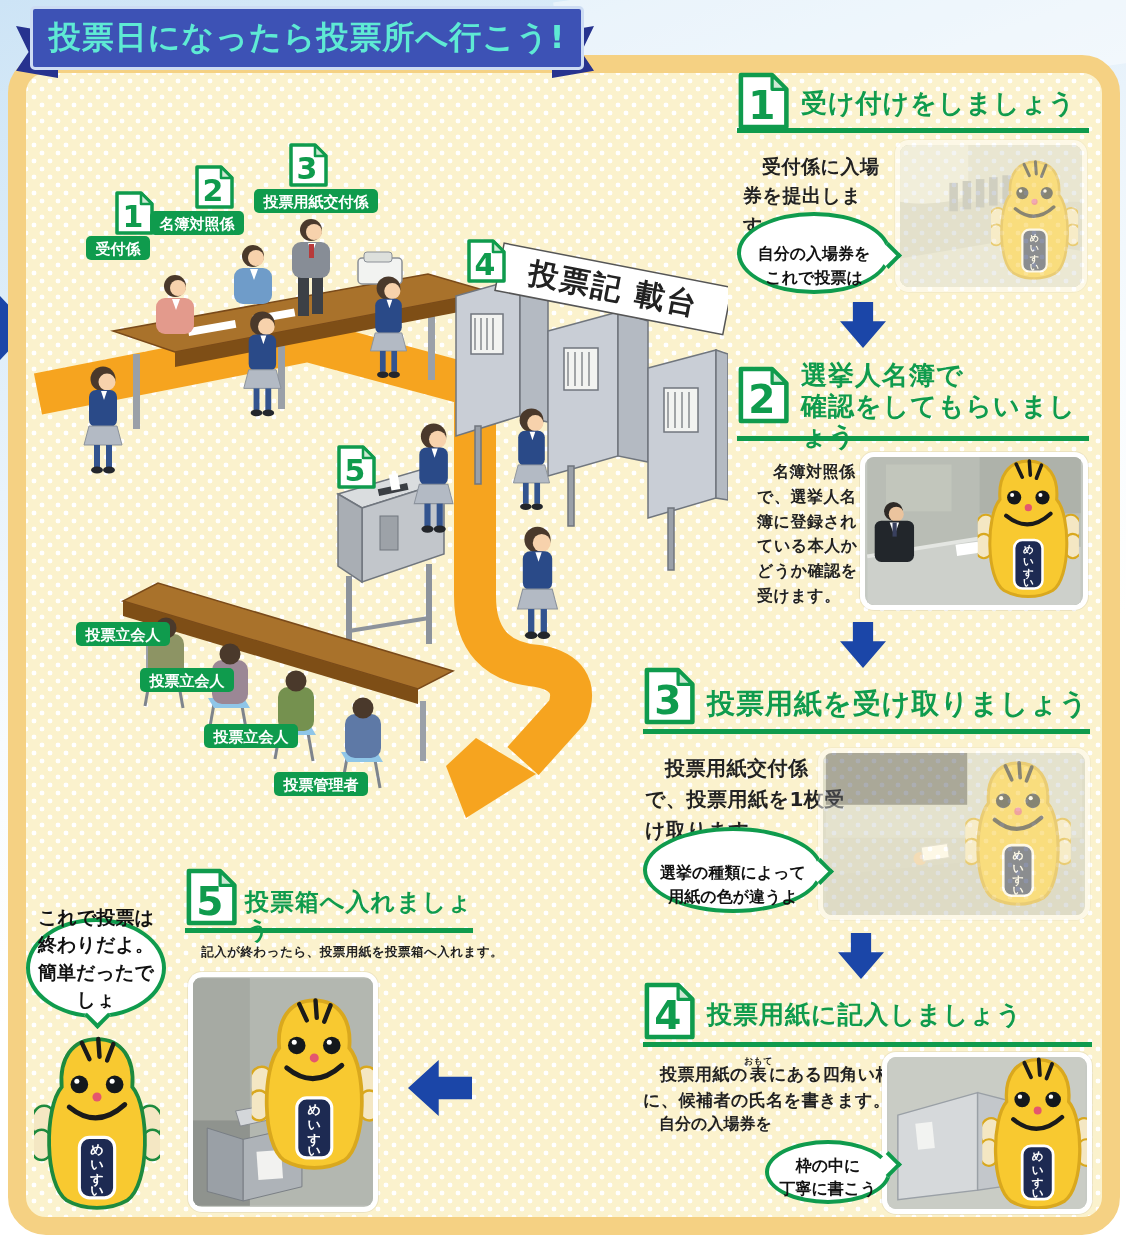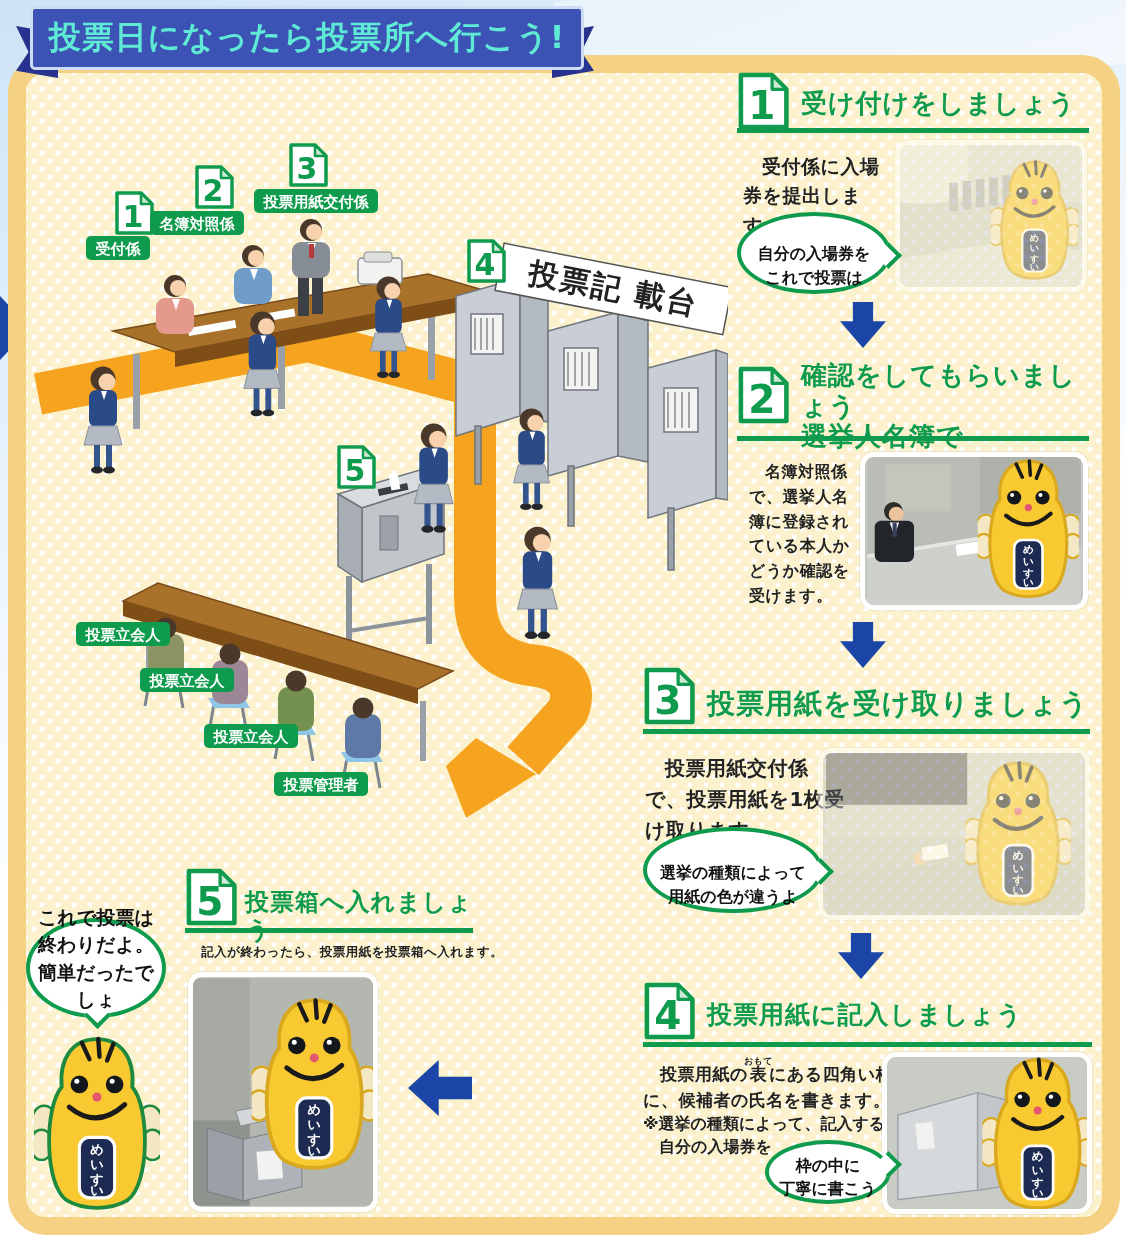--- a/index.html
+++ b/index.html
@@ -341,25 +341,25 @@
   <div class="step" style="left:737px;top:352px;width:352px;height:268px;">
     <div class="step-head" style="height:84px;">
       <div class="badge" style="top:12px;">
         <svg viewBox="0 0 40 46">
             <path d="M3,3 h24 l11,11 v29 h-35 z" fill="#fff" stroke="#0F9B4D" stroke-width="3.5" stroke-linejoin="round"></path>
             <path d="M27,3 v11 h11 z" fill="#CFE8D4" stroke="#0F9B4D" stroke-width="2.5" stroke-linejoin="round"></path>
             <text x="19" y="37" font-size="30" font-weight="bold" fill="#0F9B4D" text-anchor="middle">2</text>
           </svg>
       </div>
       <div class="step-title" style="font-size:26px;padding-top:8px;">
+        <div>選挙人名簿で</div>
         <div>確認をしてもらいましょう</div>
-        <div>選挙人名簿で</div>
-      </div>
-    </div>
-    <div class="body-text" style="left:12px;top:108px;width:112px;font-size:16px;">名簿対照係で、選挙人名簿に登録されている本人かどうか確認を受けます。</div>
+      </div>
+    </div>
+    <div class="body-text" style="left:20px;top:108px;width:112px;font-size:16px;">名簿対照係で、選挙人名簿に登録されている本人かどうか確認を受けます。</div>
     <div class="photo" style="left:123px;top:100px;width:218px;height:148px;">
       <svg viewBox="0 0 228 158">
         <rect width="228" height="158" fill="#B9BDB5"></rect>
         <rect x="20" y="8" width="70" height="50" fill="#C6CABF" opacity="0.7"></rect>
         <rect x="120" y="0" width="108" height="60" fill="#AEB2AA"></rect>
         <polygon points="0,106 150,82 228,96 228,158 0,158" fill="#CDD0CB"></polygon>
         <line x1="0" y1="106" x2="150" y2="82" stroke="#E4E6E2" stroke-width="4"></line>
         <g>
           <circle cx="28" cy="58" r="10" fill="#2E2A26"></circle>
             <circle cx="31" cy="61" r="8" fill="#EBC49E"></circle>
@@ -419,21 +419,20 @@
             <path d="M27,3 v11 h11 z" fill="#CFE8D4" stroke="#0F9B4D" stroke-width="2.5" stroke-linejoin="round"></path>
             <text x="19" y="37" font-size="30" font-weight="bold" fill="#0F9B4D" text-anchor="middle">4</text>
           </svg>
       </div>
       <div class="step-title" style="font-size:25px;padding-top:20px;">投票用紙に記入しましょう</div>
     </div>
     <div class="body-text" style="left:0px;top:76px;width:268px;font-size:17px;">
       <span>投票用紙の</span><ruby><span>表</span><rt>おもて</rt></ruby><span>にある四角い枠に、候補者の氏名を書きます。</span>
     </div>
     <div class="note-text" style="left:0px;top:132px;width:272px;">
-      <div>※選挙の種類によって、記入する</div>
       <div class="n2">自分の入場券を</div>
     </div>
     <div class="bubble" style="left:122px;top:160px;width:126px;height:64px;font-size:16px;line-height:1.4;">
       <span>枠の中に</span>
       <span>丁寧に書こう</span>
       <span class="tail r" style="top:20%;"></span>
     </div>
     <div class="photo" style="left:239px;top:72px;width:200px;height:152px;">
       <svg viewBox="0 0 210 162">
         <rect width="210" height="162" fill="#C9CCC5"></rect>

